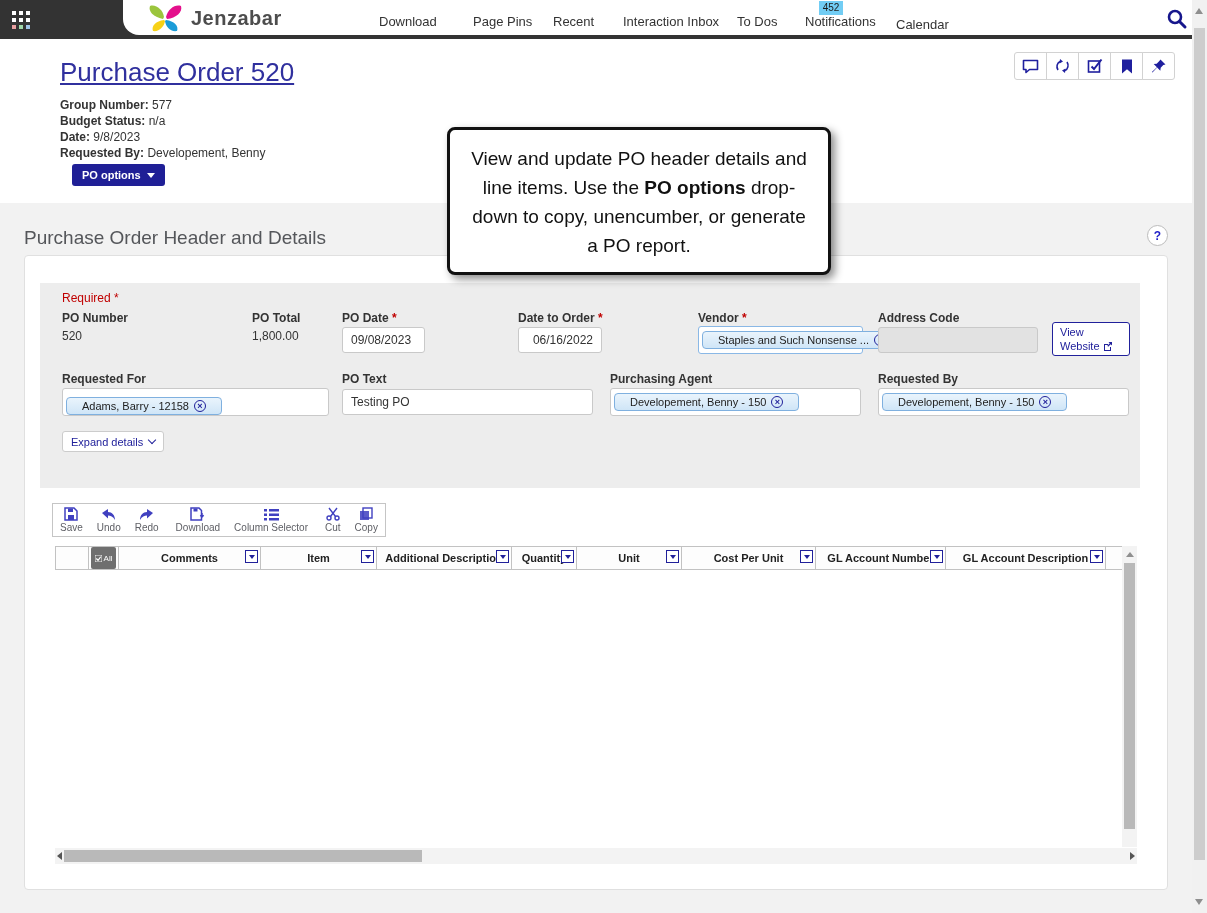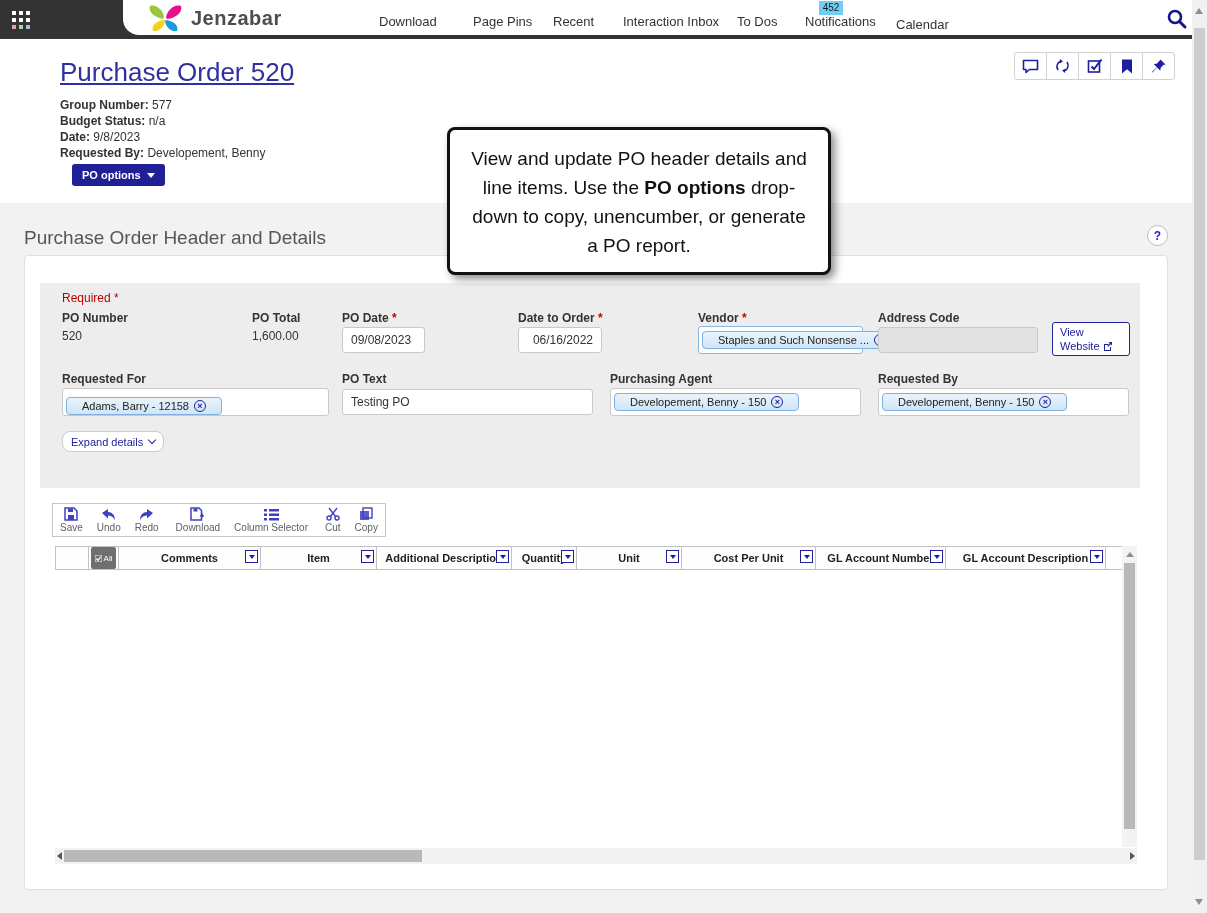--- a/index.html
+++ b/index.html
@@ -71,21 +71,21 @@
   .chipbox { position:absolute; height:28px; border:1px solid #8ab8e6; border-radius:3px; background:#fff;
     display:flex; align-items:center; padding:0 3px; }
   .chip { display:inline-flex; align-items:center; gap:5px; background:linear-gradient(#eaf4fc,#cfe5f7);
     border:1px solid #7fb0df; border-radius:4px; font-size:11px; color:#222; padding:2px 15px; white-space:nowrap; cursor:default; }
   .chip .x { width:12px; height:12px; border:1px solid #20209a; border-radius:50%; color:#20209a;
     font-size:9px; line-height:10px; text-align:center; font-weight:bold; cursor:pointer; flex:0 0 auto; }
   #view-website { position:absolute; left:1012px; top:39px; width:78px; height:34px; background:#fff;
     border:1px solid #21219b; border-radius:3px; color:#21219b; font-size:11px; text-align:left;
     padding:2px 7px; line-height:14px; cursor:pointer; font-family:"Liberation Sans",sans-serif; }
   #expand-details { position:absolute; left:22px; top:148px; height:21px; background:#fff; border:1px solid #ccc;
-    border-radius:8px; color:#21219b; font-size:11px; padding:0 8px; cursor:pointer; display:flex; align-items:center; gap:6px;
+    border-radius:3px; color:#21219b; font-size:11px; padding:0 8px; cursor:pointer; display:flex; align-items:center; gap:6px;
     font-family:"Liberation Sans",sans-serif;justify-content:center; }
   .chev { width:6px; height:6px; border-right:1.5px solid #21219b; border-bottom:1.5px solid #21219b;
     transform:rotate(45deg); margin-top:-3px; }
 
   
   #gridtoolbar { position:absolute; left:52px; top:503px; height:34px; background:#fff; border:1px solid #c5c5c5;
     display:flex; align-items:center; }
   .tbtn { display:flex; flex-direction:column; align-items:center; justify-content:center; padding:2px 7px;
     cursor:pointer; color:#4040c0; }
   .tbtn .tlabel { font-size:10px; color:#5f6066; margin-top:1px; white-space:nowrap; }
@@ -221,21 +221,21 @@
 
 <div id="formpanel">
   <div class="flabel" style="left:22px; top:8px; color:#c00000; font-weight:normal;">
     <span>Required</span> <span class="freq">*</span>
   </div>
 
   <div class="flabel" style="left:22px; top:28px;">PO Number</div>
   <div class="fstatic" style="left:22px; top:46px;">520</div>
 
   <div class="flabel" style="left:212px; top:28px;">PO Total</div>
-  <div class="fstatic" style="left:212px; top:46px;">1,600.00</div>
+  <div class="fstatic" style="left:212px; top:46px;">1,800.00</div>
 
   <div class="flabel" style="left:302px; top:28px;">
     <span>PO Date</span> <span class="freq">*</span>
   </div>
   <input class="finput" style="left: 302px; top: 44px; width: 83px;" value="09/08/2023">
 
   <div class="flabel" style="left:478px; top:28px;">
     <span>Date to Order</span> <span class="freq">*</span>
   </div>
   <input class="finput" style="left: 478px; top: 44px; width: 84px; text-align: right;" value="06/16/2022">

